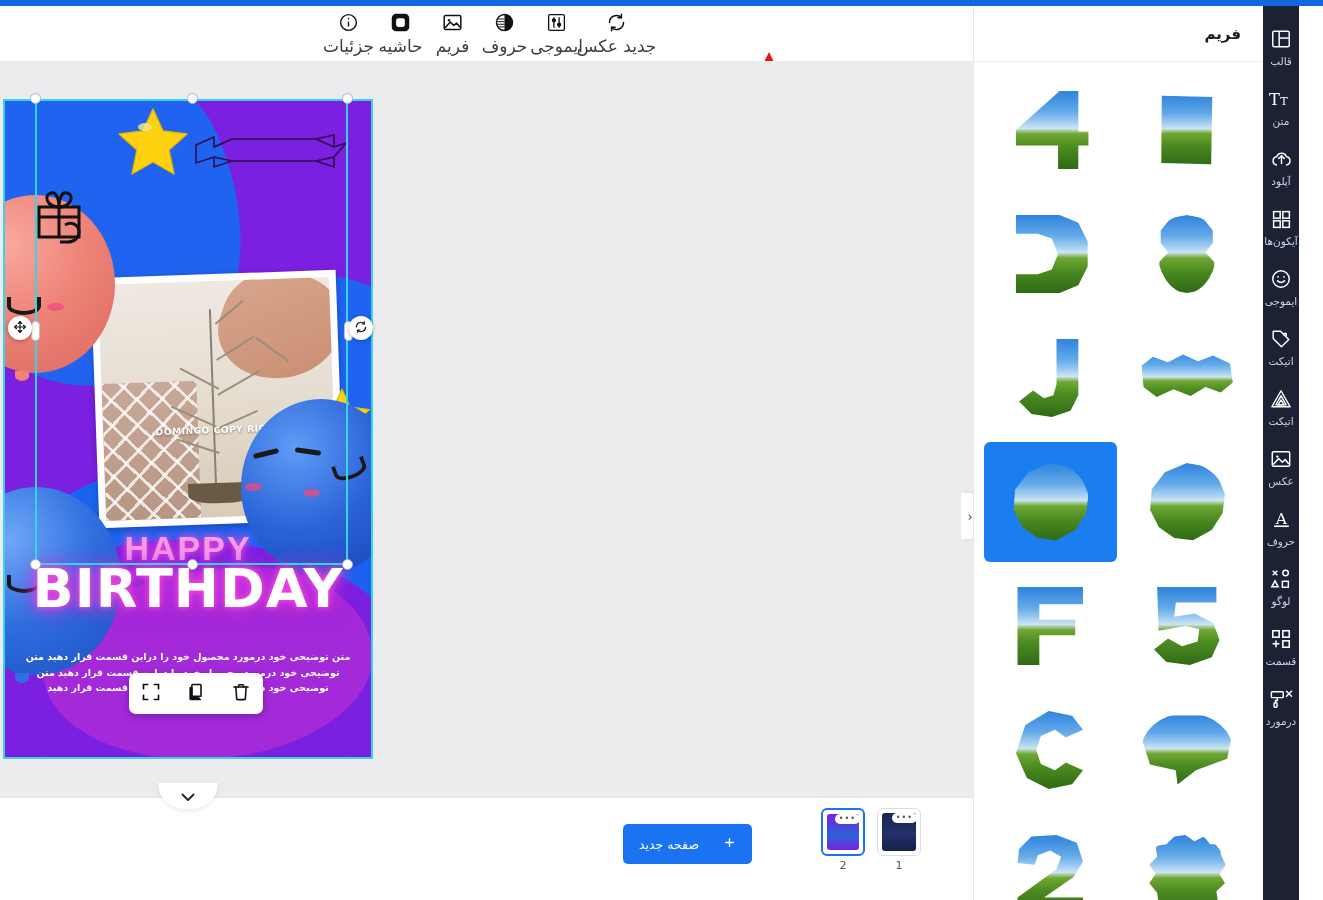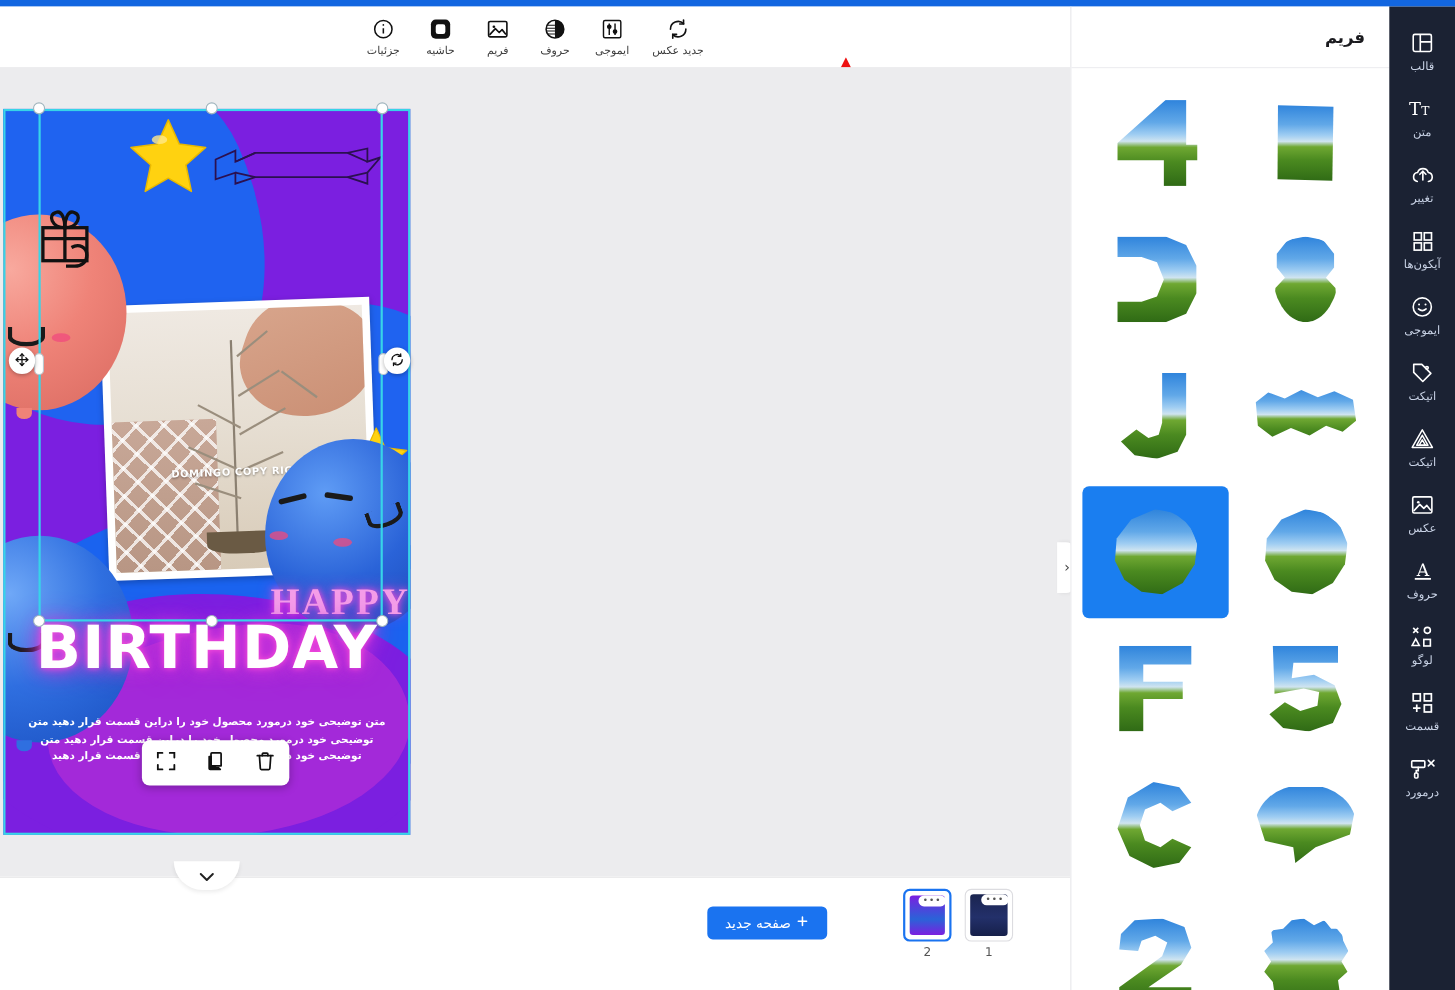--- a/index.html
+++ b/index.html
@@ -27,21 +27,21 @@
   .tool-item {
     width: 48px; height: 50px;
     display: flex; flex-direction: column; align-items: center; justify-content: center;
     gap: 3px; cursor: pointer; margin: 0 2px;
   }
   .tool-item .ti-ico {
     width: 22px; height: 22px; display: flex; align-items: center; justify-content: center;
     color: #111;
   }
   .tool-item .ti-lbl {
-    font-size: 10px; color: #3c3c3c; direction: rtl; white-space: nowrap; text-align: center;
+    font-size: 17px; color: #3c3c3c; direction: rtl; white-space: nowrap; text-align: center;
   }
   .tool-item.wide { width: 64px; }
 
   
   .red-arrow {
     position: absolute; left: 762px; top: 52px; width: 14px; height: 36px;
     pointer-events: none;
   }
 
   
@@ -165,22 +165,22 @@
   .ribbon { position: absolute; }
   .ribbon svg { display:block; }
 
   
   .gift { position: absolute; }
   .gift svg { display:block; }
 
   
   .hb-happy {
     position: absolute; left: 0; right: 0; top: 430px;
-    text-align: right;
-    font-family: Liberation Serif, serif;
+    text-align: center;
+    font-family: Liberation Sans, sans-serif;
     font-size: 34px; font-weight: 700; letter-spacing: 2px;
     color: #f49de8;
     text-shadow: 0 0 6px #ff4fd8, 0 0 14px #d13de0;
   }
   .hb-birthday {
     position: absolute; left: 0; right: 0; top: 458px;
     text-align: center;
     font-size: 54px; font-weight: 700; letter-spacing: 1px;
     color: #ffffff;
     text-shadow: 0 0 6px #ff4fd8, 0 0 16px #e03ce0, 0 0 26px #b02ad0;
@@ -252,23 +252,23 @@
     font-size: 13px; color: #444; cursor: pointer; z-index: 6;
   }
 
   
   .bottom-bar {
     position: absolute; left: 0; top: 797px; width: 973px; height: 103px;
     background: #ffffff; border-top: 1px solid #e6e6e8;
   }
   .new-page-btn {
     position: absolute; right: 221px; top: 26px;
-    height: 30px; padding: 0 16px;
+    height: 40px; padding: 0 16px;
     background: #1a73f0; color: #fff; border: none; border-radius: 5px;
-    display: flex; align-items: center; gap: 4px; cursor: pointer;
+    display: flex; align-items: center; gap: 24px; cursor: pointer;
     font-size: 12.5px; direction: rtl;
     font-family: "DejaVu Sans", "Liberation Sans", sans-serif;
   }
   .pages-strip {
     position: absolute; right: 50px; top: 10px;
     display: flex; gap: 8px; align-items: flex-start;
   }
   .page-item { width: 48px; display: flex; flex-direction: column; align-items: center; gap: 3px; }
   .page-thumb {
     width: 44px; height: 48px; border-radius: 6px;
@@ -331,21 +331,21 @@
   .fshape.bub  { width: 92px; height: 72px;
                  border-radius: 46% 46% 46% 46% / 52% 52% 40% 40%;
                  clip-path: polygon(12% 2%,88% 2%,99% 30%,94% 62%,60% 78%,40% 98%,38% 78%,10% 70%,1% 34%); }
   .fshape.cee  { clip-path: polygon(78% 6%,92% 24%,70% 34%,56% 24%,38% 32%,32% 50%,38% 68%,56% 76%,70% 66%,92% 76%,78% 94%,48% 100%,20% 86%,6% 54%,18% 18%,48% 0); }
   .fshape.blob { border-radius: 44%;
                  clip-path: polygon(48% 0,60% 8%,72% 2%,80% 12%,92% 12%,94% 26%,100% 38%,92% 50%,99% 62%,88% 72%,90% 86%,76% 88%,66% 98%,52% 92%,38% 99%,28% 88%,14% 88%,12% 74%,2% 62%,10% 50%,2% 38%,12% 28%,10% 14%,24% 12%,34% 2%); }
   .fshape.two  { clip-path: polygon(10% 18%,26% 2%,58% 0,84% 10%,92% 34%,80% 54%,42% 80%,92% 80%,92% 100%,8% 100%,8% 80%,58% 44%,64% 28%,50% 20%,34% 26%,30% 38%,8% 36%); }
 
   
   .rail {
-    position: absolute; left: 1263px; top: 6px; width: 60px; height: 894px;
+    position: absolute; left: 1263px; top: 6px; width: 36px; height: 894px;
     background: #1b2233;
     display: flex; flex-direction: column; align-items: center;
     padding-top: 18px; gap: 14px;
   }
   .rail-item {
     width: 56px; display: flex; flex-direction: column; align-items: center; gap: 4px;
     cursor: pointer; padding: 3px 0;
   }
   .rail-item .r-ico {
     width: 24px; height: 24px; display:flex; align-items:center; justify-content:center;
@@ -711,21 +711,21 @@
         <span class="r-lbl">متن</span>
       </div>
       <div class="rail-item">
         <span class="r-ico">
           <svg width="23" height="22" viewBox="0 0 24 24" fill="none" stroke="#fff" stroke-width="1.6" stroke-linecap="round" stroke-linejoin="round">
             <path d="M6.5 18.5 A4.5 4.5 0 0 1 6.8 9.6 A5.6 5.6 0 0 1 17.4 9.6 A4.5 4.5 0 0 1 17.5 18.5"></path>
             <line x1="12" y1="17" x2="12" y2="8.5"></line>
             <polyline points="9,11.4 12,8.4 15,11.4"></polyline>
           </svg>
         </span>
-        <span class="r-lbl">تغییر</span>
+        <span class="r-lbl">آپلود</span>
       </div>
       <div class="rail-item">
         <span class="r-ico">
           <svg width="21" height="21" viewBox="0 0 24 24" fill="none" stroke="#fff" stroke-width="1.7">
             <rect x="3" y="3" width="7.5" height="7.5"></rect>
             <rect x="13.5" y="3" width="7.5" height="7.5"></rect>
             <rect x="3" y="13.5" width="7.5" height="7.5"></rect>
             <rect x="13.5" y="13.5" width="7.5" height="7.5"></rect>
           </svg>
         </span>

